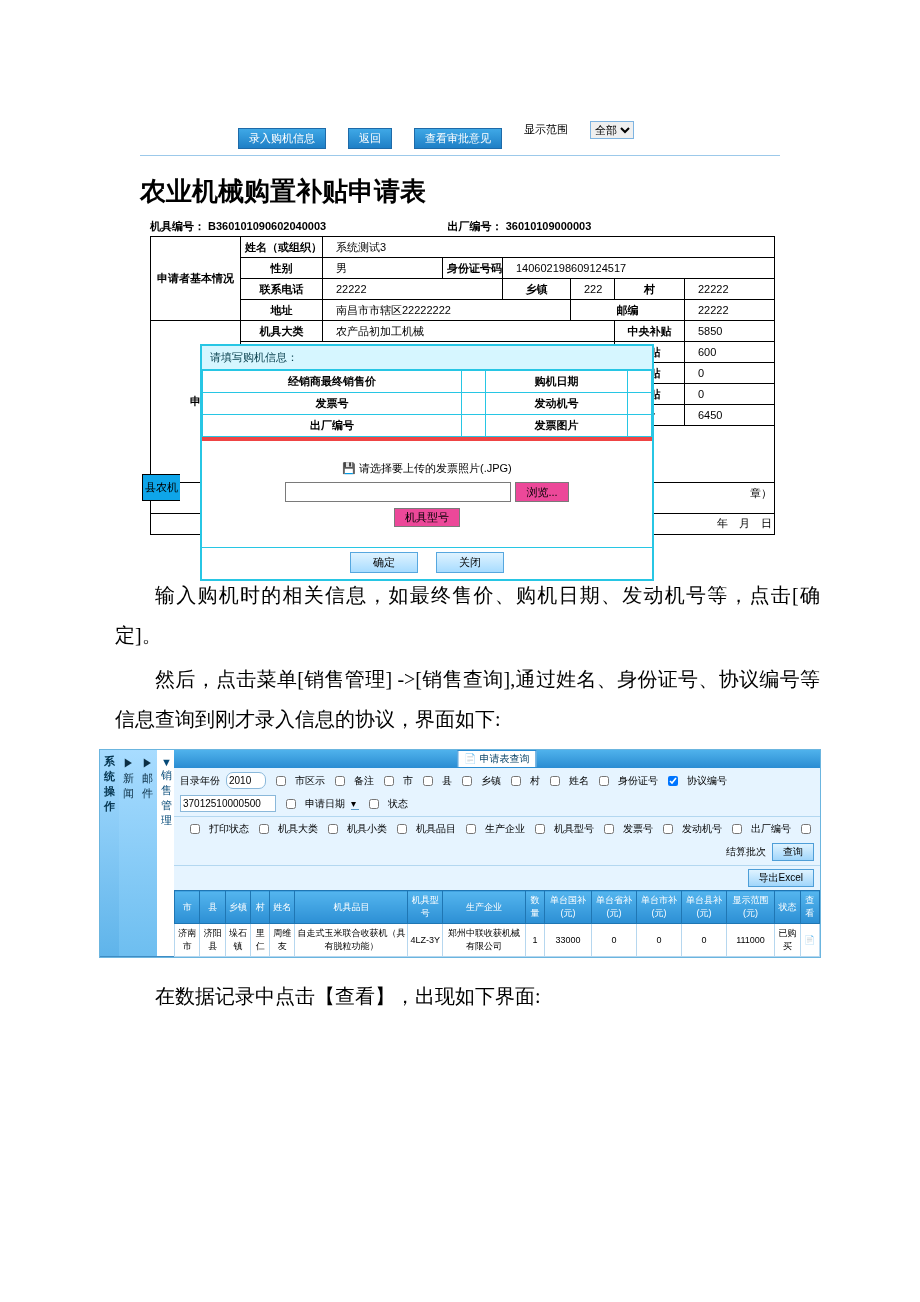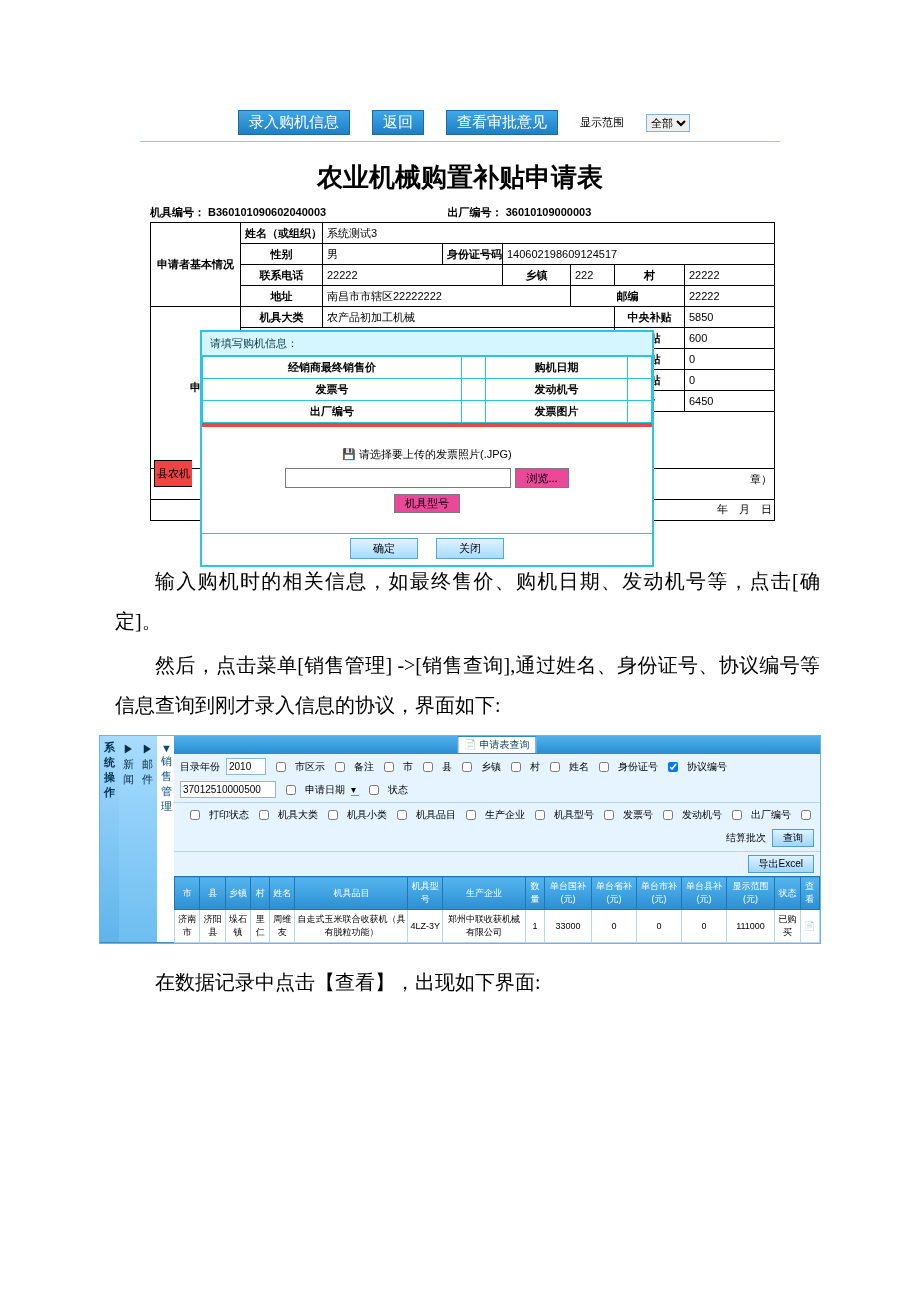--- a/index.html
+++ b/index.html
@@ -26,29 +26,29 @@
     gap: 22px;
     padding-left: 98px;
     font-size: 11px;
     font-family: "Microsoft YaHei","SimSun",sans-serif;
   }
   .tb-btn {
     background: linear-gradient(#3fa8e6,#1e7fc6);
     color:#fff;
     border:1px solid #1e6aa8;
     padding:2px 10px;
-    font-size:15px;
+    font-size:11px;
     cursor:pointer;
     font-family: "Microsoft YaHei","SimSun",sans-serif;
+    margin-top: 18px;
   }
   .toolbar .scope-label{color:#000;}
   .toolbar select{font-size:11px;height:18px;border:1px solid #7eb4e1;}
   .top-rule{border:0;border-top:1px solid #9cc9ea;margin:6px 0 10px 0;}
   .title {
-    text-align:center;
     font-size:26px;
     font-weight:bold;
     margin:18px 0 10px 0;
     font-family:"SimSun","宋体",serif;
   }
 
   
   .ids-row{
     display:flex;
     font-size:11px;
@@ -68,21 +68,21 @@
   }
   .form-table td{
     border:1px solid #000;
     padding:2px 4px;
     height:16px;
     overflow:hidden;
     white-space:nowrap;
     text-align:center;
   }
   .form-table .lbl{font-weight:bold;text-align:center;}
-  .form-table .val{text-align:left;padding-left:4px;margin-left:30px;}
+  .form-table .val{text-align:left;padding-left:13px;margin-left:30px;}
 
   
   .form-wrap{position:relative;width:640px;margin:0 auto;}
   .popup{
     position:absolute;
     left:60px; top:108px;
     width:450px;
     border:2px solid #27c6e4;
     background:#fff;
     font-size:11px;
@@ -115,21 +115,21 @@
   }
   .popup-foot{
     display:flex;justify-content:center;gap:18px;
     padding:4px 0 6px 0;border-top:1px solid #27c6e4;
   }
   .popup-foot .small-btn{background:linear-gradient(#dff3ff,#a8dcff);border:1px solid #56a7df;padding:2px 22px;}
 
   
   .date-line{position:absolute;right:8px;bottom:4px;font-size:11px;}
   .seal-line{position:absolute;right:8px;bottom:34px;font-size:11px;}
-  .county-label{position:absolute;left:14px;bottom:34px;font-size:11px;border:1px solid #000;border-right:none;padding:5px 2px;background:#ef4444;}
+  .county-label{position:absolute;left:2px;bottom:34px;font-size:11px;border:1px solid #000;border-right:none;padding:5px 2px;background:#0ea5e9;}
 
   
   .doc-text{
     width:720px;
     margin:40px auto 0 auto;
     font-size:20px;
     line-height:2.0;
     font-family:"SimSun","FangSong","仿宋","宋体",serif;
   }
   .doc-text p{text-indent:2em;margin:0 0 4px 15px;text-align:justify;}
@@ -374,21 +374,21 @@
     </div>
 
     <div class="grid-main">
       <div class="grid-title">
         &nbsp;
         <div class="tab">📄 <span>申请表查询</span></div>
       </div>
 
       <div class="filter-row">
         <label>目录年份</label>
-        <input class="txt" style="width: 34px;" value="2010">
+        <input class="txt" style="width: 34px; border-radius: 7px;" value="2010">
         <input type="checkbox" class="chk" style="">
           <span>市区示</span>
         <input type="checkbox" class="chk" style="">
           <span>备注</span>
         <input type="checkbox" class="chk" style="">
           <span>市</span>
         <input type="checkbox" class="chk" style="">
           <span>县</span>
         <input type="checkbox" class="chk" style="">
           <span>乡镇</span>

